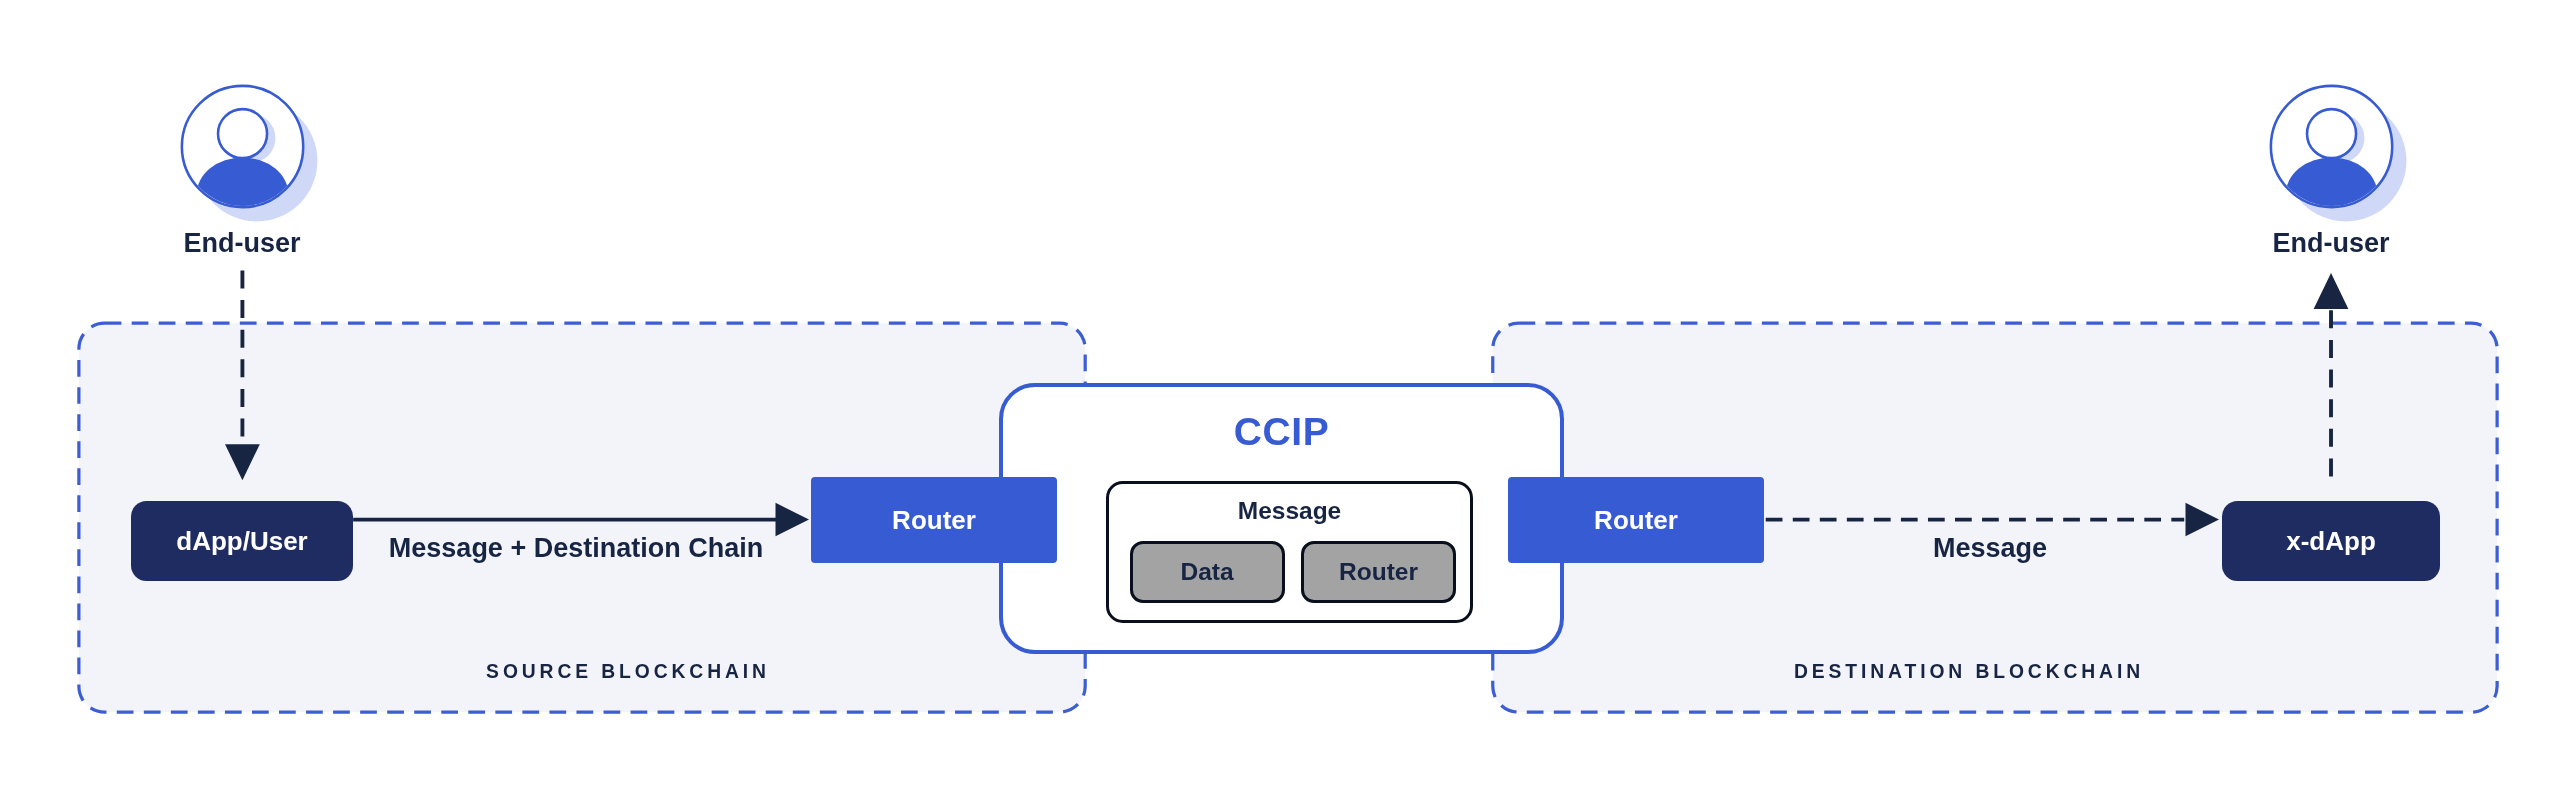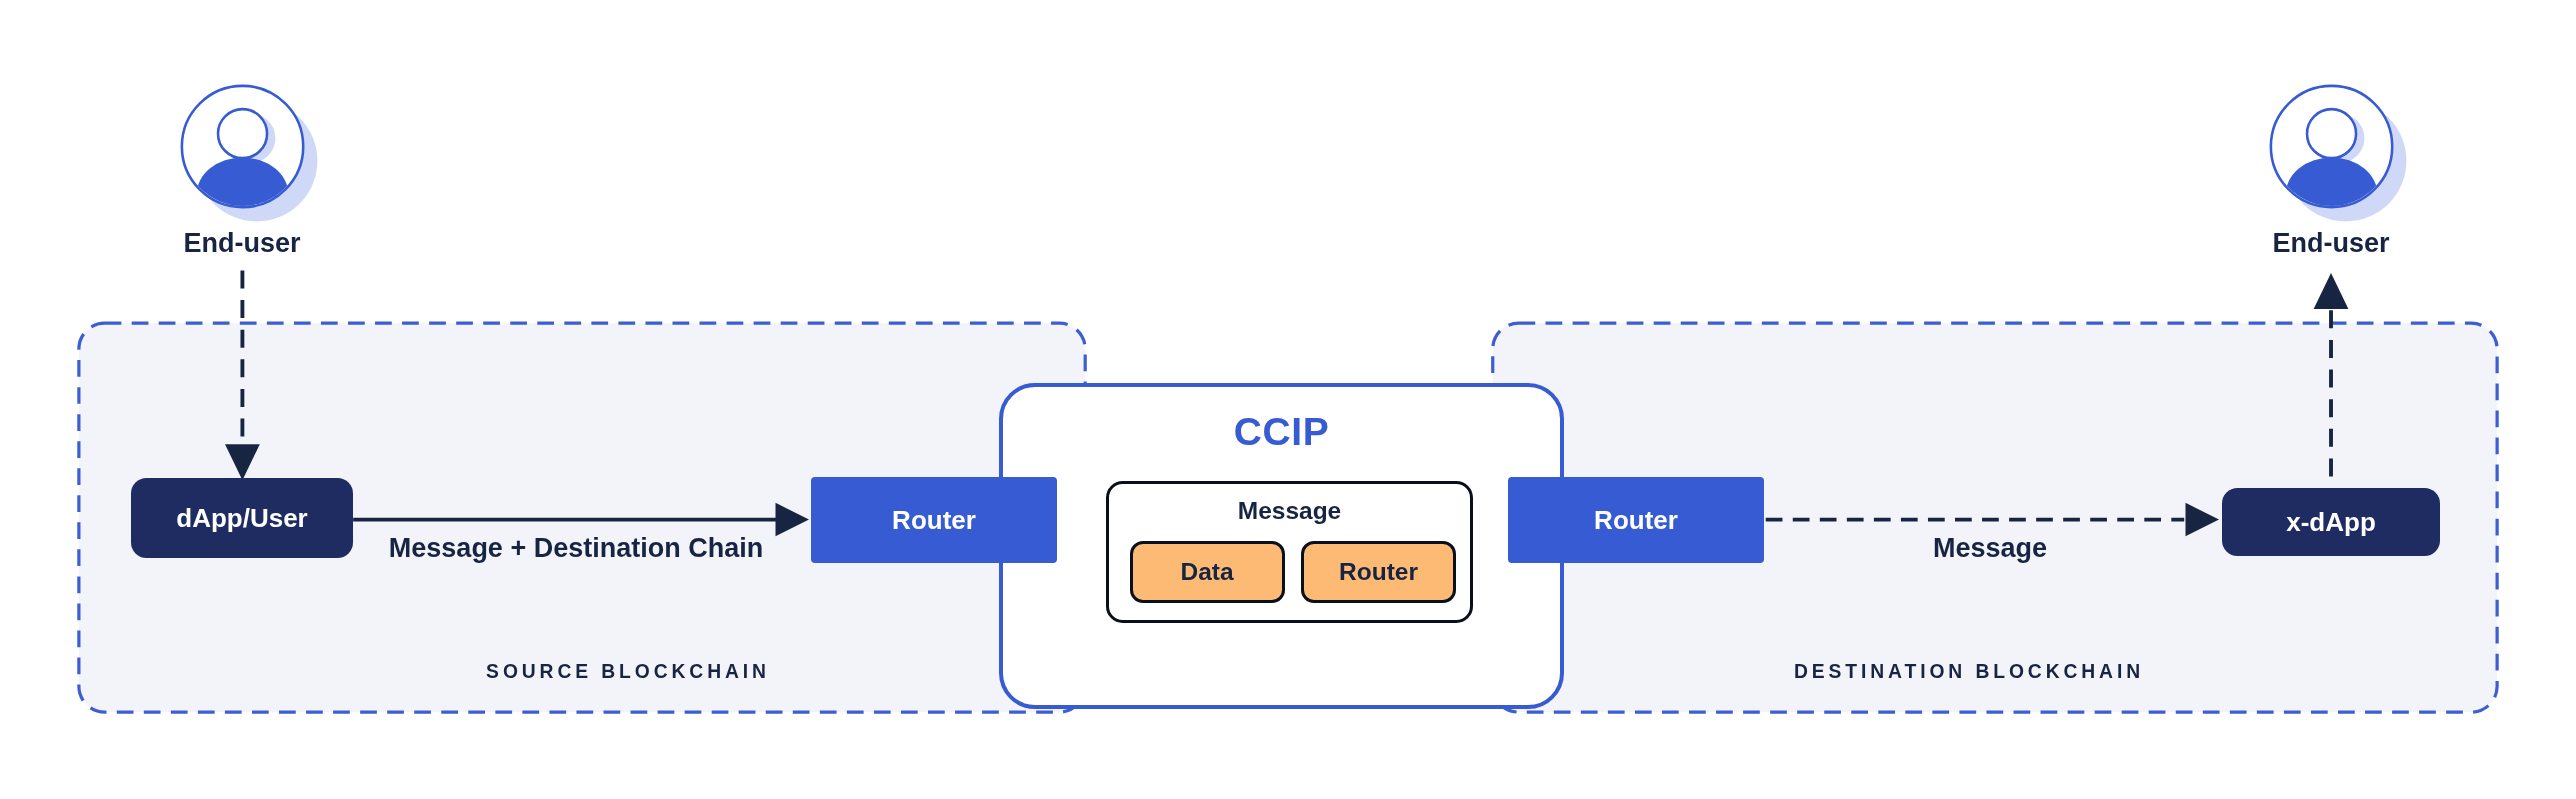--- a/index.html
+++ b/index.html
@@ -12,57 +12,57 @@
     padding-left:20px;
   }
   #diagram-svg{position:absolute;left:0;top:0;z-index:1;}
 
   .node{
     position:absolute;
     display:flex;align-items:center;justify-content:center;
     color:#ffffff;font-weight:700;font-size:26px;
     z-index:3;
   }
-  .node.navy{background:#1E2C62;border-radius:15.5px;}
+  .node.navy{background:#1E2C62;border-radius:15.5px;margin-top:23px;}
   .node.blue{background:#375BD2;border-radius:4px;}
 
   .user-icon{position:absolute;z-index:2;}
 
   .center-label{
     position:absolute;transform:translate(-50%,-50%);
     white-space:nowrap;color:#172442;font-weight:700;
     z-index:4;
   }
   .person-label{font-size:27px;}
   .edge-label{font-size:27px;}
   .chain-caption{font-size:19.3px;letter-spacing:3.9px;margin-left:45px;}
 
   .ccip-box{
-    position:absolute;left:999px;top:383px;width:565px;height:326px;
+    position:absolute;left:999px;top:383px;width:565px;height:271px;
     background:#ffffff;border:4.5px solid #375BD2;border-radius:36px;
     box-sizing:border-box;z-index:2;
   }
   .ccip-title{
     position:absolute;left:50%;top:23px;transform:translateX(-50%);
     font-size:39px;font-weight:800;color:#375BD2;letter-spacing:0.6px;
   }
   .message-box{
     position:absolute;left:103px;top:94px;width:367px;height:142px;
     border:3.2px solid #0A0F1E;border-radius:16.7px;box-sizing:border-box;
     background:#ffffff;
   }
   .message-title{
     position:absolute;left:50%;top:13px;transform:translateX(-50%);
     font-size:24.5px;font-weight:700;color:#172442;white-space:nowrap;
   }
   .payload-box{
     position:absolute;top:57px;width:155px;height:62px;
     border:3.2px solid #0A0F1E;border-radius:13px;box-sizing:border-box;
     display:flex;align-items:center;justify-content:center;
-    font-size:24.5px;font-weight:700;color:#172442;background:#fdba74;
+    font-size:24.5px;font-weight:700;color:#172442;background:#a3a3a3;
   }
   .payload-data{left:20.6px;}
   .payload-tokens{left:192px;}
 </style>
 </head>
 <body>
 
 <div class="canvas">
 
   <svg id="diagram-svg" width="2576" height="799" viewBox="0 0 4000 1241">
@@ -138,21 +138,21 @@
   </div>
 
   <div class="node blue" style="left:811px;top:477px;width:246px;height:86px">
     <span>Router</span>
   </div>
 
   <div class="node blue" style="left:1508px;top:477px;width:256px;height:86px">
     <span>Router</span>
   </div>
 
-  <div class="node navy" style="left:2222px;top:488px;width:218px;height:68px">
+  <div class="node navy" style="left:2222px;top:478px;width:218px;height:80px">
     <span>x-dApp</span>
   </div>
 
   <div class="center-label edge-label" style="left:576px;top:548px">Message + Destination Chain</div>
   <div class="center-label edge-label" style="left:1990px;top:548px">Message</div>
 
   <div class="center-label chain-caption" style="left:583px;top:672px">SOURCE BLOCKCHAIN</div>
   <div class="center-label chain-caption" style="left:1924px;top:672px">DESTINATION BLOCKCHAIN</div>
 
 </div>

